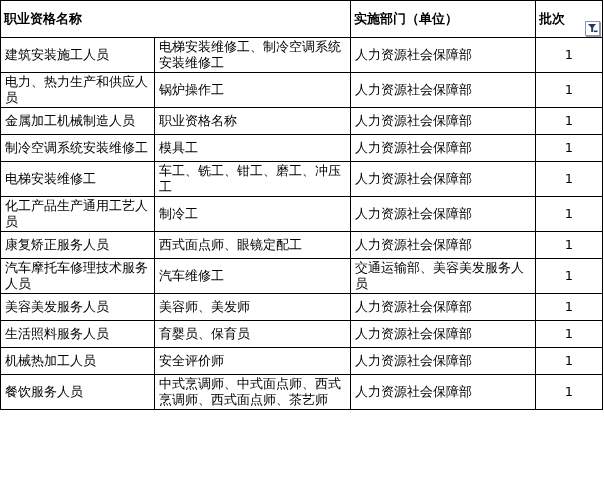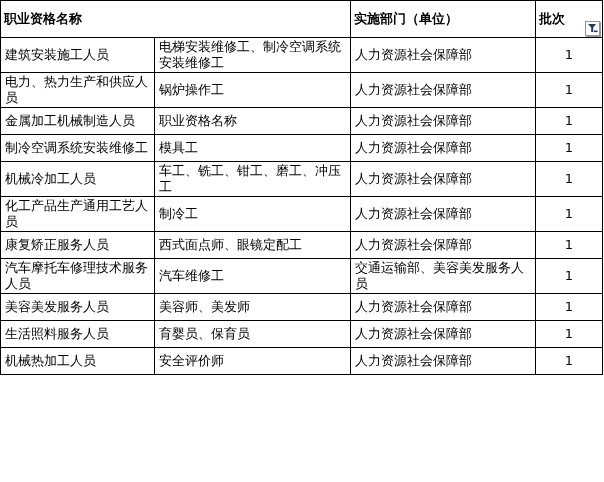--- a/index.html
+++ b/index.html
@@ -110,21 +110,21 @@
 
   <tr>
     <td>制冷空调系统安装维修工</td>
     <td>模具工</td>
     <td>人力资源社会保障部</td>
     <td class="batch-cell">1</td>
   </tr>
 
 
   <tr>
-    <td>机械冷加工人员</td>
+    <td>电梯安装维修工</td>
     <td>车工、铣工、钳工、磨工、冲压工</td>
     <td>人力资源社会保障部</td>
     <td class="batch-cell">1</td>
   </tr>
 
   <tr>
     <td>化工产品生产通用工艺人员</td>
     <td>制冷工</td>
     <td>人力资源社会保障部</td>
     <td class="batch-cell">1</td>
@@ -159,15 +159,21 @@
   </tr>
 
   <tr>
     <td>机械热加工人员</td>
     <td>安全评价师</td>
     <td>人力资源社会保障部</td>
     <td class="batch-cell">1</td>
   </tr>
 
 
+  <tr>
+    <td>餐饮服务人员</td>
+    <td>中式烹调师、中式面点师、西式烹调师、西式面点师、茶艺师</td>
+    <td>人力资源社会保障部</td>
+    <td class="batch-cell">1</td>
+  </tr>
 </tbody>
   </table>
 </div>
 
 </body></html>

